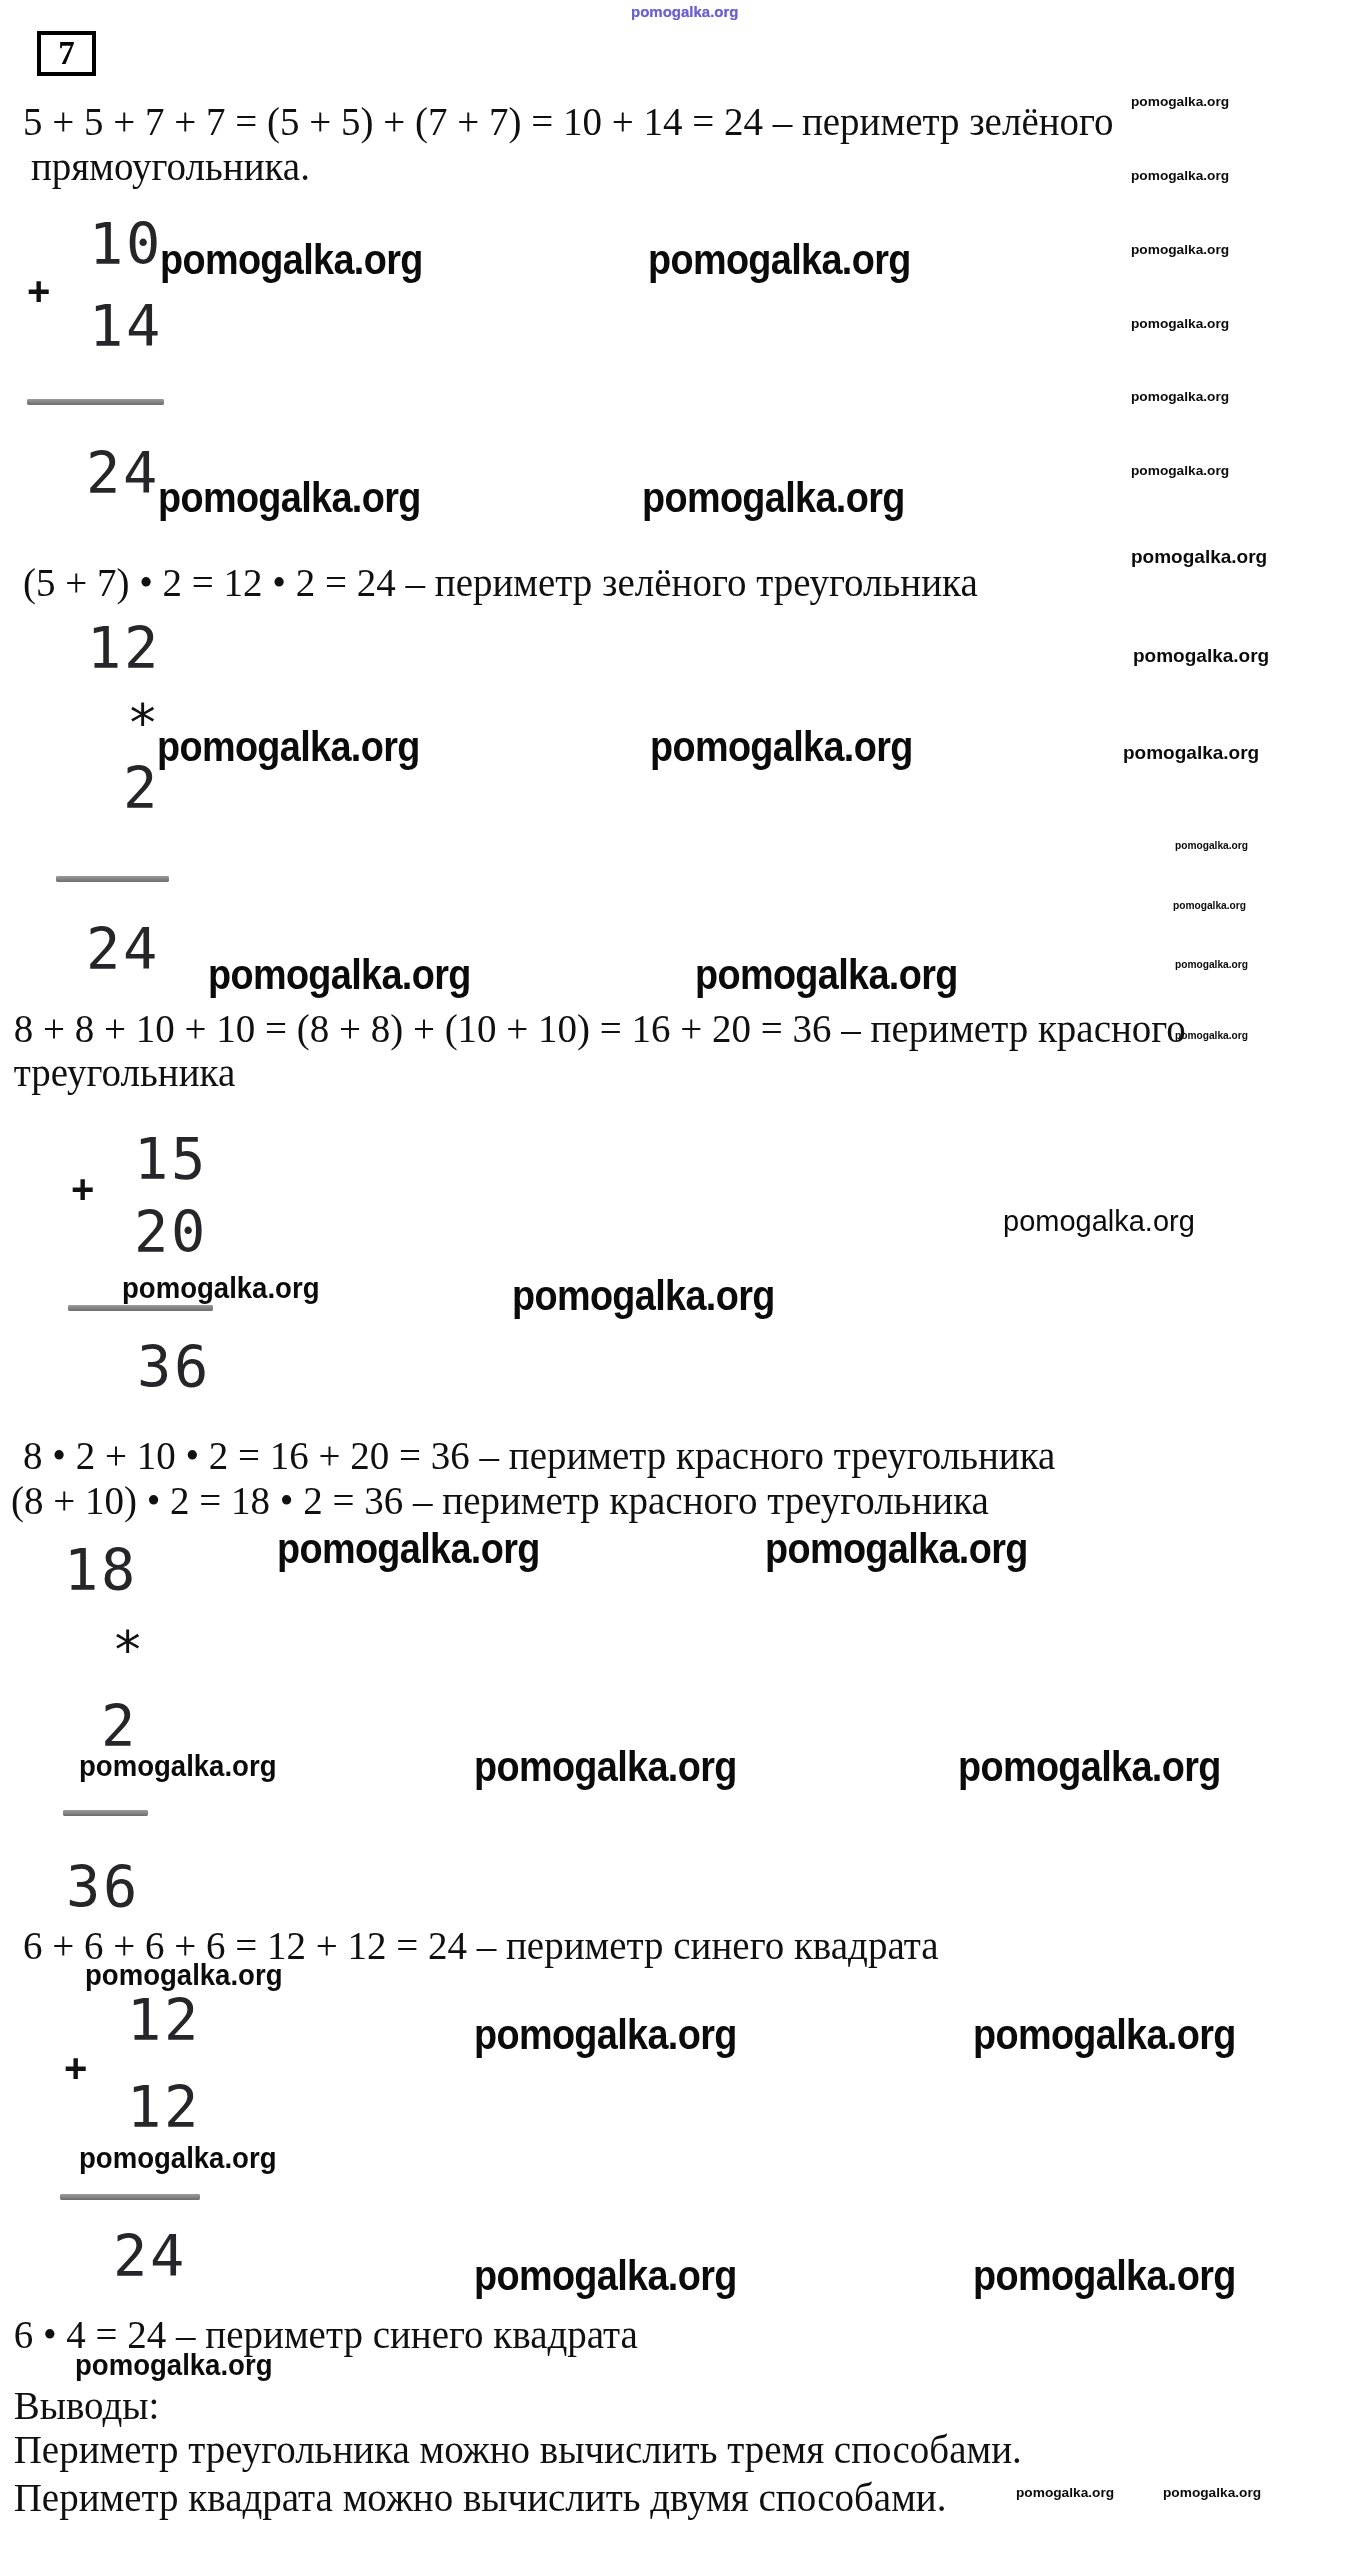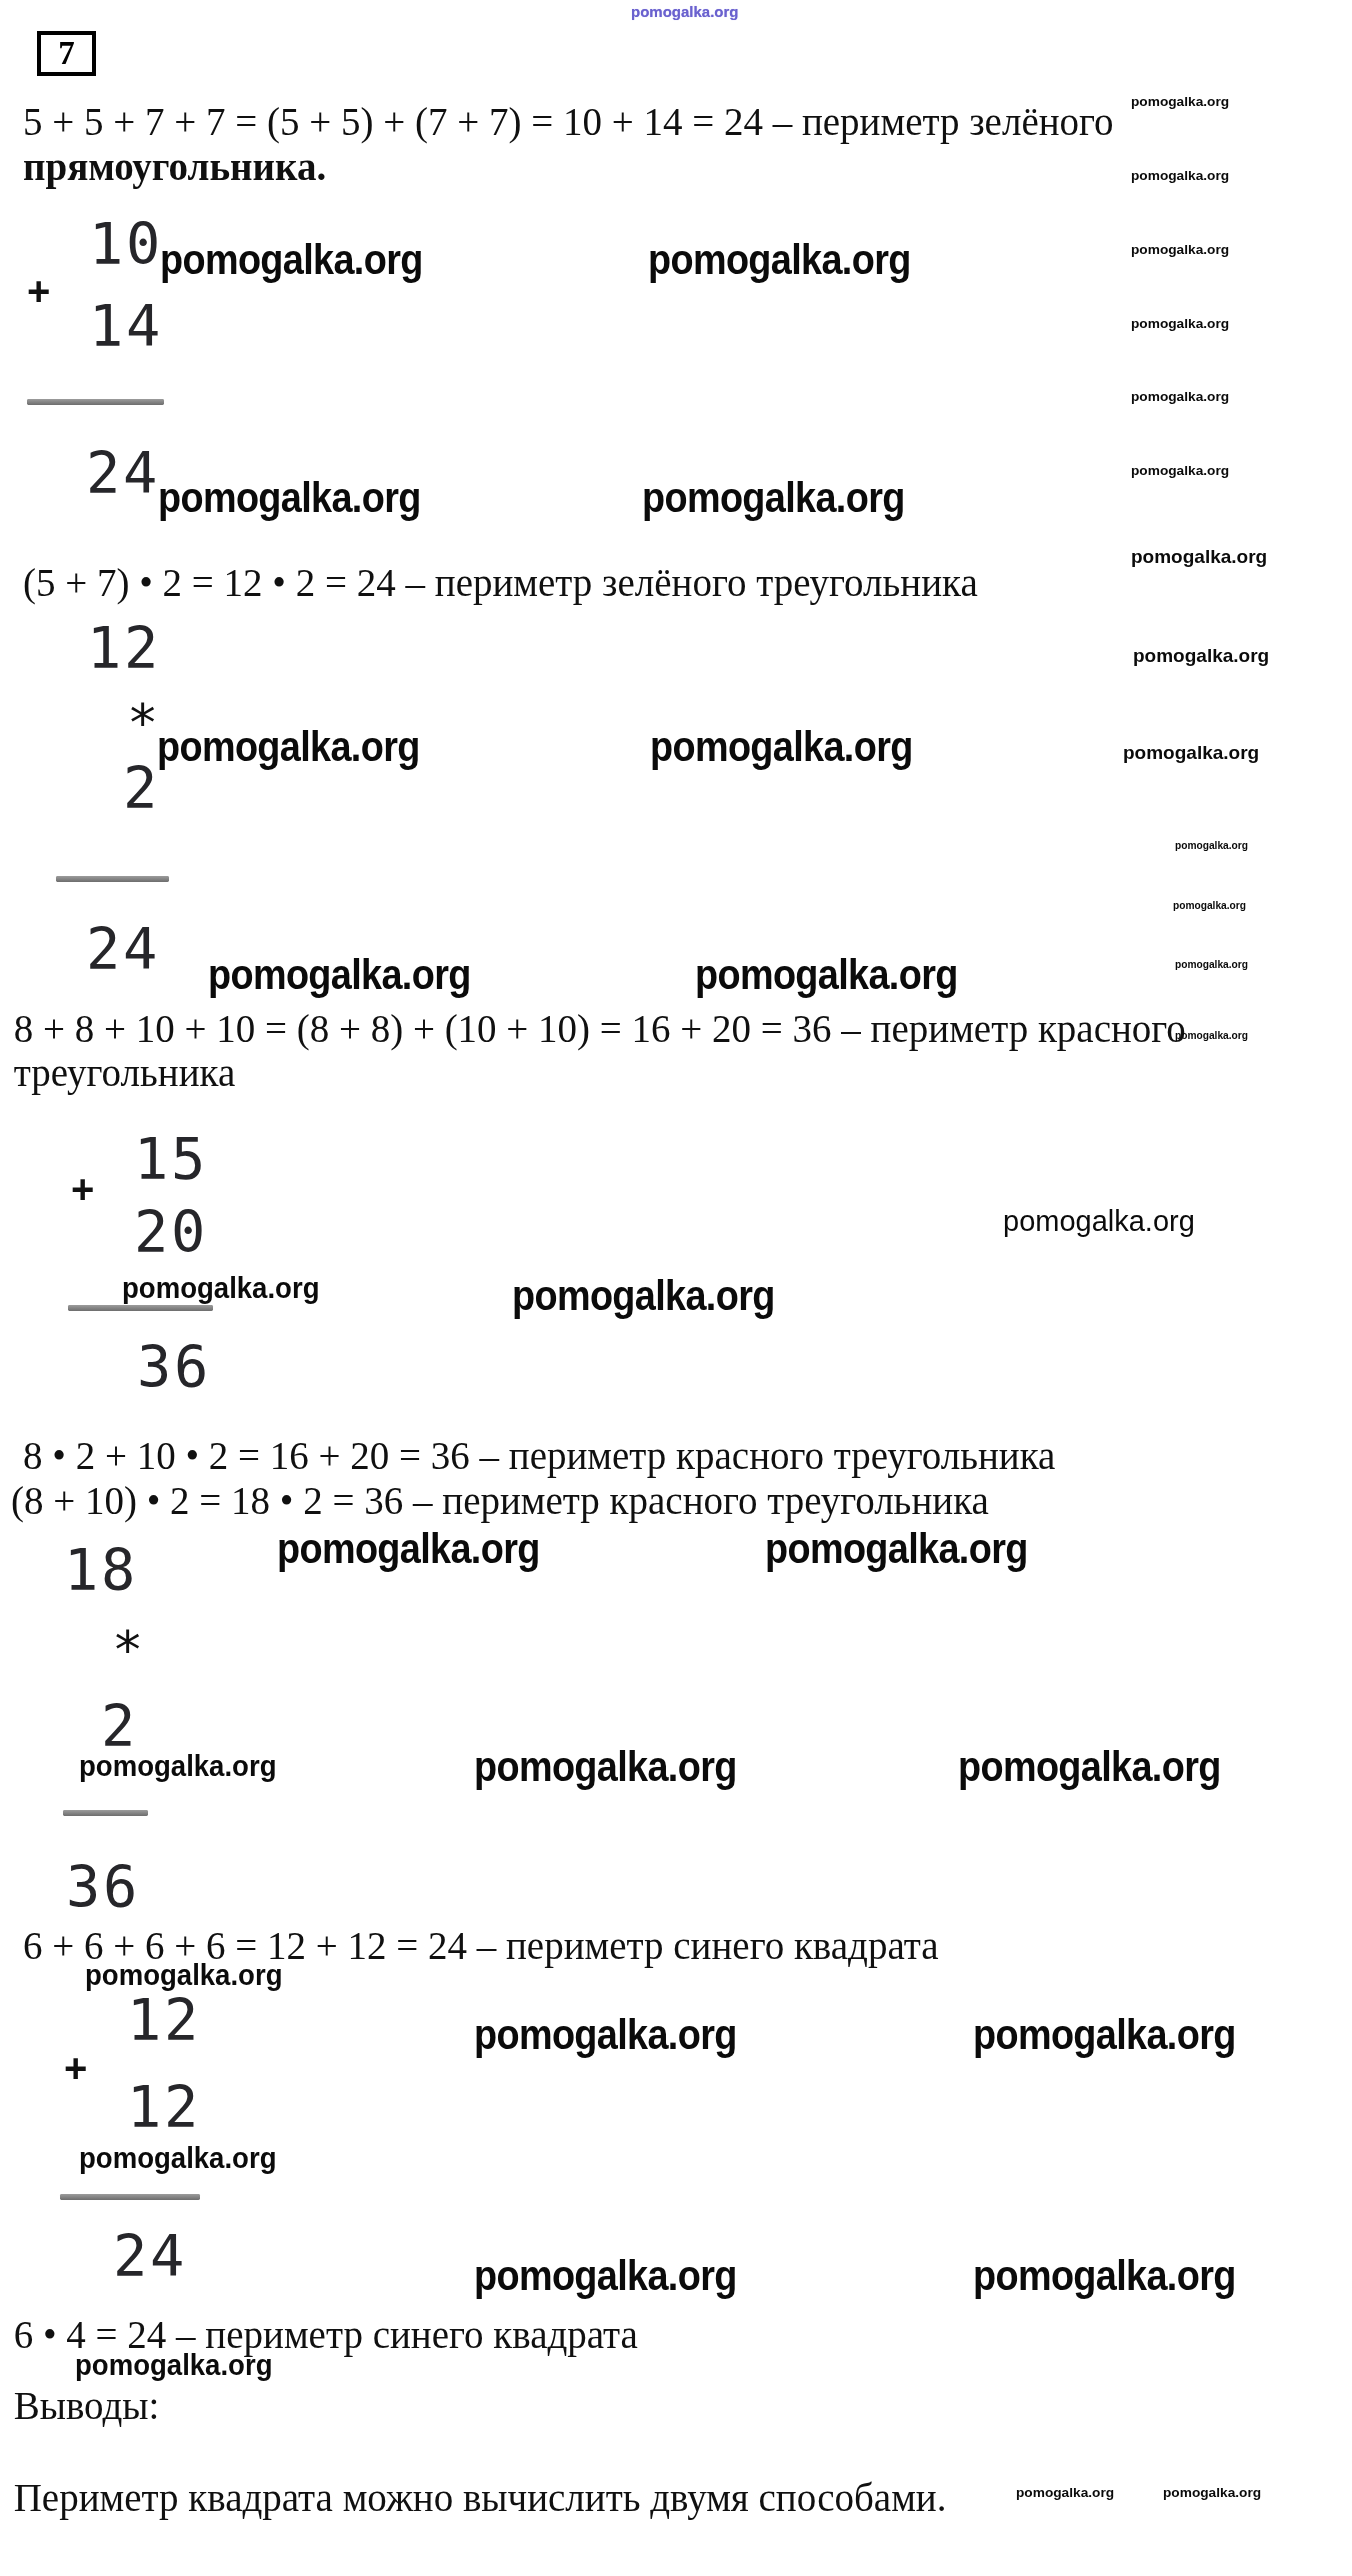--- a/index.html
+++ b/index.html
@@ -28,21 +28,21 @@
 </head>
 <body>
 
 <div id="page">
 
   <div class="wm wm-top" style="left:631px;top:2.7px;">pomogalka.org</div>
 
   <div class="num-box">7</div>
 
   <div class="serif-line" style="left:23px;top:101px;">5 + 5 + 7 + 7 = (5 + 5) + (7 + 7) = 10 + 14 = 24 – периметр зелёного</div>
-  <div class="serif-line" style="left:23px;top:146px;font-weight:bold;">прямоугольника.</div>
+  <div class="serif-line" style="left:31px;top:146px;">прямоугольника.</div>
 
   <div class="digits" style="left:89px;top:216px;">10</div>
   <div class="op-plus" style="left:27px;top:271px;">+</div>
   <div class="digits" style="left:89px;top:298px;">14</div>
   <div class="rule" style="left:27px;top:399px;width:137px;"></div>
   <div class="digits" style="left:86px;top:445px;">24</div>
 
   <div class="wm wm-lg" style="left:160px;top:236px;">pomogalka.org</div>
   <div class="wm wm-lg" style="left:648px;top:236px;">pomogalka.org</div>
   <div class="wm wm-lg" style="left:158px;top:474px;">pomogalka.org</div>
@@ -102,20 +102,21 @@
   <div class="wm wm-lg" style="left:474px;top:2011px;">pomogalka.org</div>
   <div class="wm wm-lg" style="left:973px;top:2011px;">pomogalka.org</div>
   <div class="wm wm-inline" style="left:79px;top:2142px;">pomogalka.org</div>
   <div class="wm wm-lg" style="left:474px;top:2252px;">pomogalka.org</div>
   <div class="wm wm-lg" style="left:973px;top:2252px;">pomogalka.org</div>
 
   <div class="serif-line" style="left:13.7px;top:2314px;">6 • 4 = 24 – периметр синего квадрата</div>
   <div class="wm wm-inline" style="left:75px;top:2349px;">pomogalka.org</div>
 
   <div class="serif-line" style="left:13.7px;top:2385px;">Выводы:</div>
+  <div class="serif-line" style="left:13.7px;top:2429px;">Периметр треугольника можно вычислить тремя способами.</div>
   <div class="serif-line" style="left:13.7px;top:2477px;">Периметр квадрата можно вычислить двумя способами.</div>
 
   <div class="wm wm-sm" style="left:1016px;top:2485px;">pomogalka.org</div>
   <div class="wm wm-sm" style="left:1163px;top:2485px;">pomogalka.org</div>
 
   <div class="wm wm-sm" style="left:1131px;top:94px;">pomogalka.org</div>
   <div class="wm wm-sm" style="left:1131px;top:168px;">pomogalka.org</div>
   <div class="wm wm-sm" style="left:1131px;top:242px;">pomogalka.org</div>
   <div class="wm wm-sm" style="left:1131px;top:316px;">pomogalka.org</div>
   <div class="wm wm-sm" style="left:1131px;top:389px;">pomogalka.org</div>

